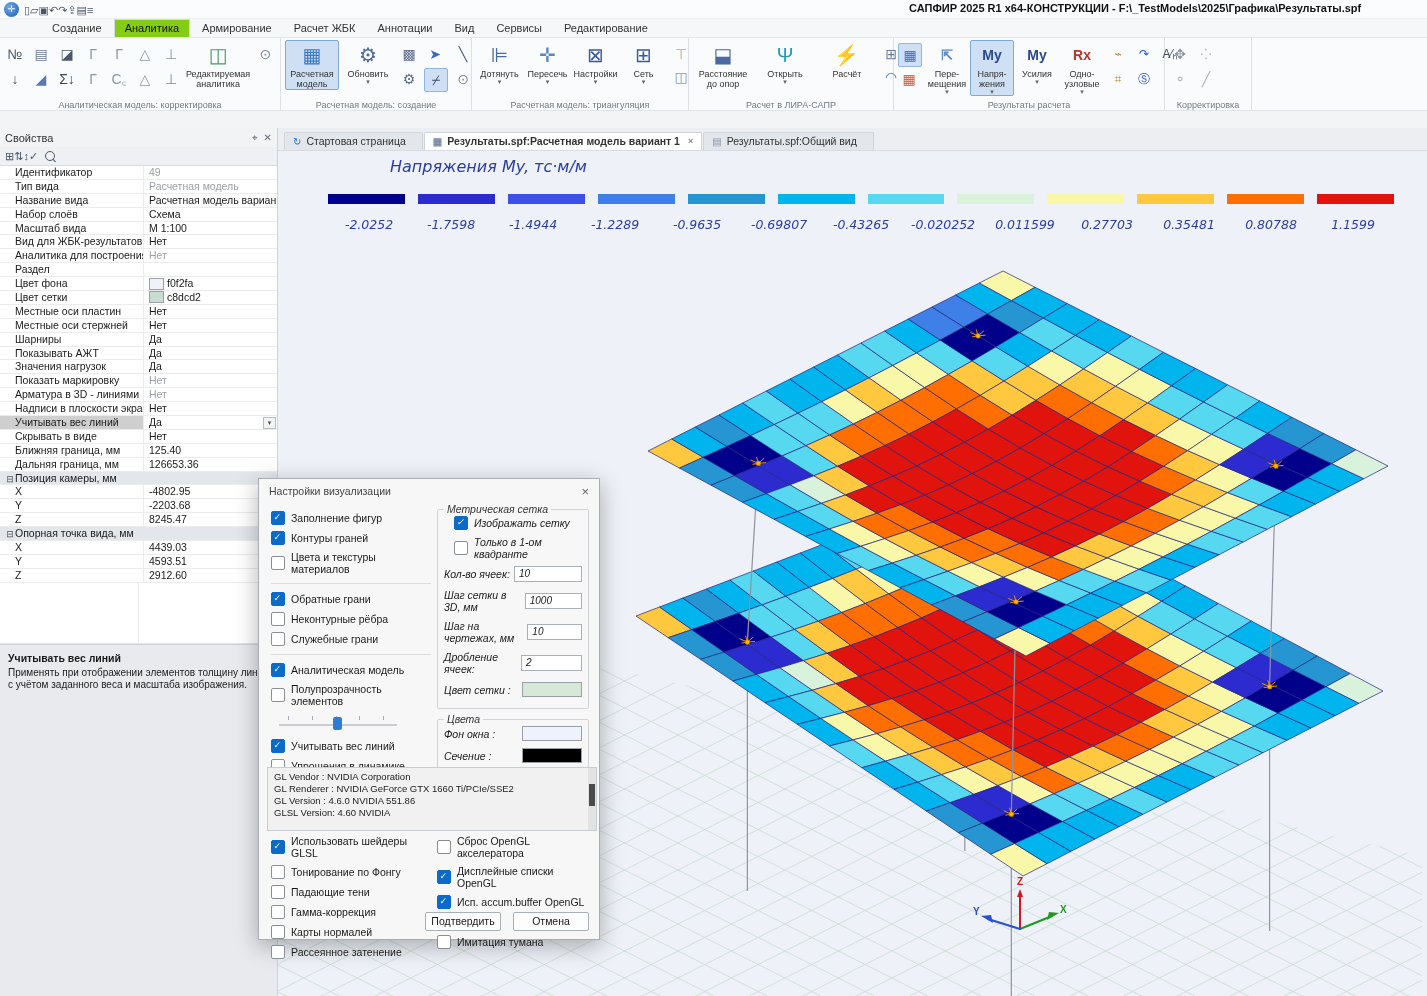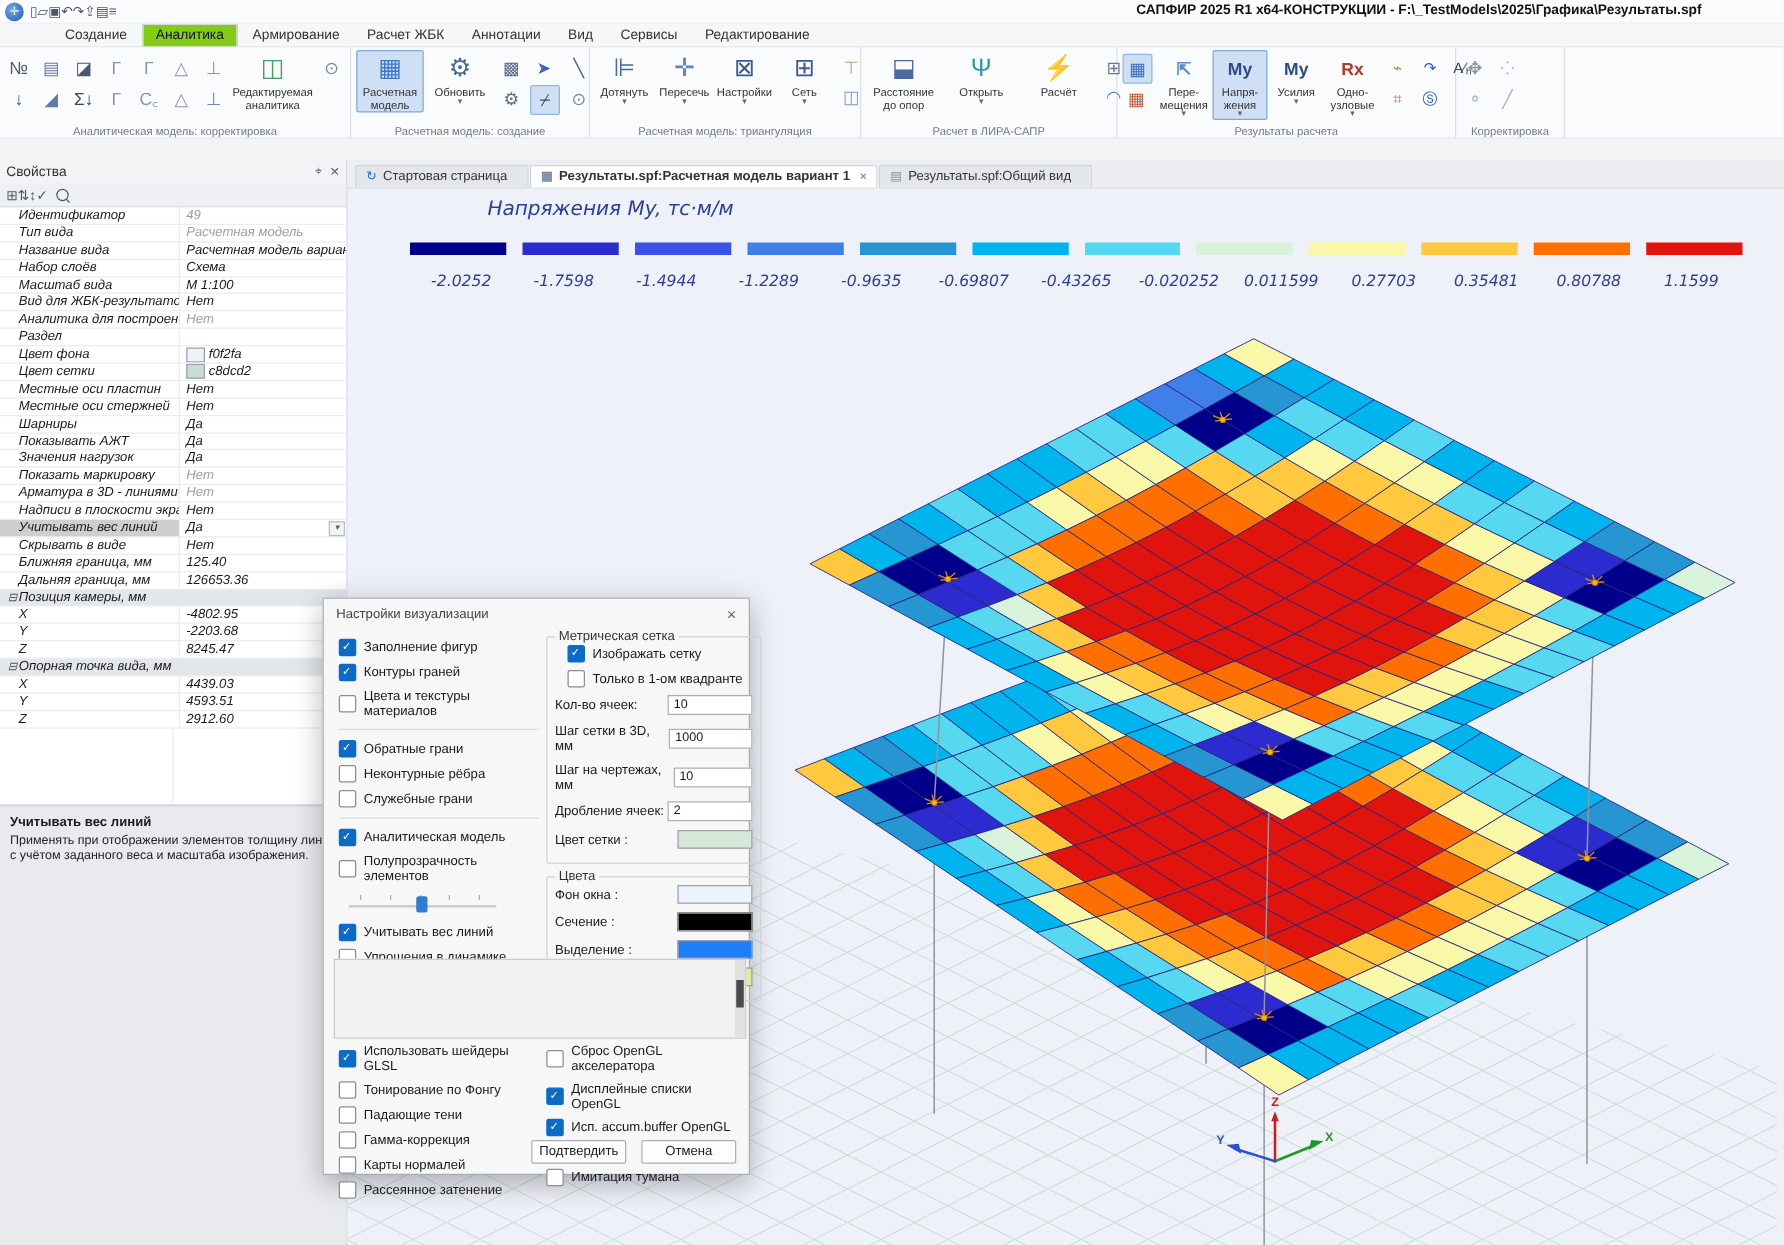--- a/index.html
+++ b/index.html
@@ -33,21 +33,21 @@
   
   .props{width:277px;background:#f2f3f5;border-right:1px solid #cfd3d9;display:flex;flex-direction:column;font-size:10.5px;}
   .props-head{height:19px;display:flex;align-items:center;padding:0 5px;color:#333;}
   .props-head .ttl{flex:1;font-size:11px;}
   .phico{font-size:10px;color:#667;margin-left:6px;}
   .props-tools{height:18px;display:flex;align-items:center;gap:7px;padding:0 5px;border-bottom:1px solid #d8dbe0;background:#eef0f3;}
   .ptico{font-size:11px;color:#4a5a6a;}
   .lens{width:8px;height:8px;border:1.4px solid #4a5a6a;border-radius:50%;position:relative;display:inline-block;}
   .lens::after{content:"";position:absolute;width:4px;height:1.4px;background:#4a5a6a;transform:rotate(45deg);left:6px;top:8px;}
   .grid{background:#fff;}
-  .prop-row{display:flex;height:12.9px;line-height:12.9px;border-bottom:1px solid #ececec;position:relative;font-style:italic;}
+  .prop-row{display:flex;height:12.9px;line-height:12.9px;border-bottom:1px solid #ececec;position:relative;}
   .prop-row .lab{width:138px;padding-left:5px;overflow:hidden;white-space:nowrap;border-right:1px solid #ececec;}
   .prop-row .val{flex:1;padding-left:5px;overflow:hidden;white-space:nowrap;display:flex;align-items:center;gap:3px;}
   .prop-row.grp2{background:#e3e7ec;}
   .prop-row.grp2 .lab{width:auto;border:none;}
   .prop-row.sel .lab{background:#cfcfcf;}
   .exp{color:#555;font-size:9px;width:10px;display:inline-block;text-align:center;}
   .vswatch{width:13px;height:10px;border:1px solid #9aa0a8;display:none;flex:0 0 auto;}
   .vswatch[style]{display:inline-block;}
   .muted .vtext{color:#9aa0a6;}
   .combo{position:absolute;right:1px;top:1px;width:11px;height:10px;border:1px solid #b8bcc2;background:#f2f3f5;font-size:7px;line-height:10px;text-align:center;color:#555;}
@@ -79,21 +79,21 @@
   .cbrow{display:flex;align-items:center;gap:6px;margin:0 0 6px 0;}
   .cb{width:12px;height:12px;border:1px solid #8a8f96;border-radius:2px;background:#fff;flex:0 0 auto;position:relative;}
   .cb.on{background:#0b6bc6;border-color:#0b6bc6;}
   .cb.on::after{content:"✓";position:absolute;color:#fff;font-size:9px;left:1.5px;top:-0.5px;}
   .dlg-left{position:absolute;left:12px;top:32px;width:160px;}
   .dsep{border-top:1px solid #ddd;margin:8px 0;}
   .slider{position:relative;width:118px;height:18px;margin:2px 0 8px 8px;}
   .slider .track{position:absolute;left:0;right:0;top:11px;height:2px;background:#c9ccd1;}
   .slider .tick{position:absolute;top:3px;width:1px;height:4px;background:#aab;}
   .slider .handle{position:absolute;top:4px;left:54px;width:9px;height:13px;background:#2f7cd6;border-radius:2px;}
-  .dlg-right{position:absolute;left:178px;top:30px;width:172px;}
+  .dlg-right{position:absolute;left:178px;top:30px;width:152px;font-style:italic;}
   .gbox{border:1px solid #d0d3d8;border-radius:2px;padding:6px 6px 4px;position:relative;margin-bottom:10px;}
   .gbox .gt{position:absolute;top:-7px;left:6px;background:#f7f7f7;padding:0 3px;color:#333;}
   .frow{display:flex;align-items:center;justify-content:space-between;margin:0 0 7px;}
   .fbox{width:58px;height:14px;background:#fff;border:1px solid #aab0b8;padding:0 4px;line-height:14px;font-size:10px;}
   .cswatch{width:58px;height:13px;border:1px solid #9aa0a8;}
   .glbox{position:absolute;left:8px;top:288px;width:316px;height:56px;background:#f1f1f1;border:1px solid #c9ccd1;padding:3px 6px;font-size:9.5px;line-height:12px;color:#222;}
   .glsb{position:absolute;right:0;top:0;bottom:0;width:8px;background:#e2e2e2;}
   .glsb .th{position:absolute;top:16px;left:1px;width:6px;height:22px;background:#4a4a4a;}
   .dlg-bl{position:absolute;left:12px;top:356px;width:160px;}
   .dlg-br{position:absolute;left:178px;top:356px;width:156px;}
@@ -1415,20 +1415,26 @@
         </div>
         <div class="frow">
           <span>Фоновый план :</span>
           <span class="cswatch" style="background: rgb(230, 232, 154);"></span>
         </div>
         </div>
     </div>
   </div>
 
   <div class="glbox">
+    <div>
+        <div>GL Vendor   : NVIDIA Corporation</div>
+        <div>GL Renderer : NVIDIA GeForce GTX 1660 Ti/PCIe/SSE2</div>
+        <div>GL Version  : 4.6.0 NVIDIA 551.86</div>
+        <div>GLSL Version: 4.60 NVIDIA</div>
+      </div>
     <div class="glsb">
         <span class="th"></span>
       </div>
   </div>
 
   <div class="dlg-bl">
 
       <div class="cbrow">
         <span class="cb on"></span>
         <span>Использовать шейдеры GLSL</span>

